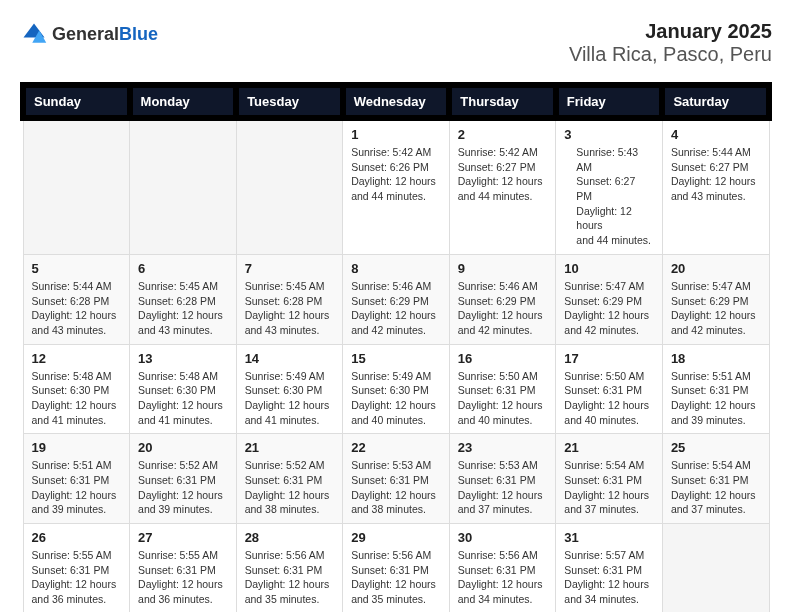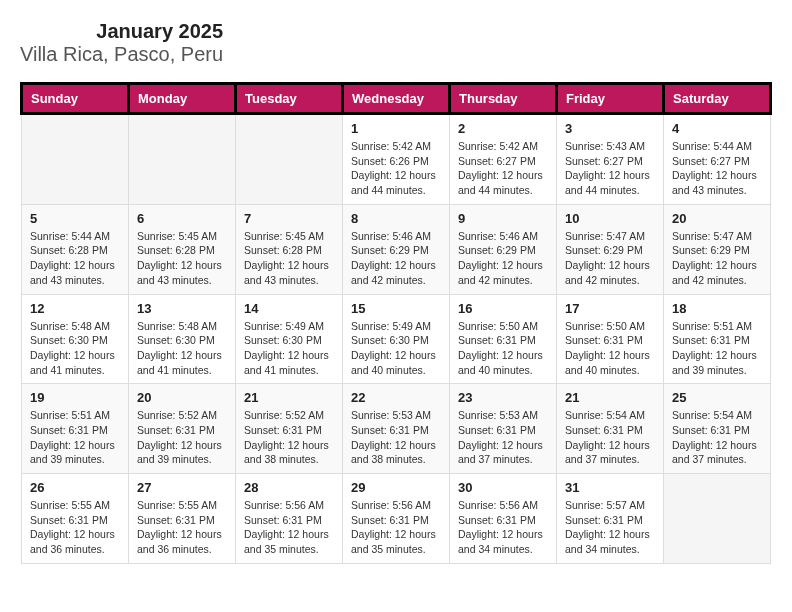--- a/index.html
+++ b/index.html
@@ -37,27 +37,27 @@
       font-size: 20px;
       font-weight: normal;
       color: #555;
     }
     .calendar {
       width: 100%;
       border-collapse: collapse;
       border: 1px solid #ccc;
     }
     .calendar thead tr th {
-      background: #be185d;
+      background: #0f172a;
       color: #fff;
       font-size: 13px;
       font-weight: bold;
       padding: 6px 8px;
       text-align: left;
-      border: 3px solid #000000;
+      border: 6px solid #000000;
     }
     .calendar tbody tr td {
       vertical-align: top;
       padding: 6px 8px;
       border: 1px solid #ddd;
       width: calc(100% / 7);
       min-height: 80px;
       background: #fff;
       font-size: 11px;
       color: #333;
@@ -77,20 +77,29 @@
       line-height: 1.4;
     }
     .empty-cell {
       background: #f5f5f5 !important;
     }
   </style>
 </head>
 <body>
 
 <div class="header">
+  <div class="logo">
+    <svg class="logo-icon" viewBox="0 0 32 32" xmlns="http://www.w3.org/2000/svg">
+      <polygon points="16,4 28,20 4,20" fill="#1565c0"></polygon>
+      <polygon points="22,12 30,26 14,26" fill="#42a5f5"></polygon>
+    </svg>
+    <div>
+      <span style="font-size:18px;font-weight:bold;color:#333;">General</span><span style="font-size:18px;font-weight:bold;color:#1565c0;">Blue</span>
+    </div>
+  </div>
   <div class="title-block">
     <h1>January 2025</h1>
     <h2>Villa Rica, Pasco, Peru</h2>
   </div>
 </div>
 
 <table class="calendar">
   <thead>
     <tr>
     <th>Sunday</th>
@@ -116,21 +125,21 @@
         </td>
         <td>
           <div class="day-number">2</div>
           <div class="day-info" style="white-space: pre-line;">Sunrise: 5:42 AM
 Sunset: 6:27 PM
 Daylight: 12 hours
 and 44 minutes.</div>
         </td>
         <td>
           <div class="day-number">3</div>
-          <div class="day-info" style="white-space: pre-line;">Sunrise: 5:43 AM
+          <div class="day-info" style="white-space: pre-line; margin-left: 12px;">Sunrise: 5:43 AM
 Sunset: 6:27 PM
 Daylight: 12 hours
 and 44 minutes.</div>
         </td>
         <td>
           <div class="day-number">4</div>
           <div class="day-info" style="white-space: pre-line;">Sunrise: 5:44 AM
 Sunset: 6:27 PM
 Daylight: 12 hours
 and 43 minutes.</div>

